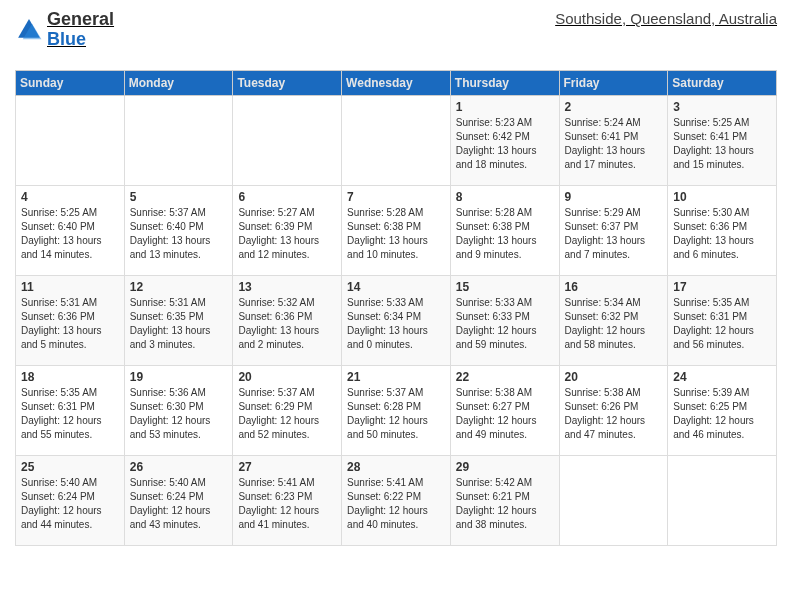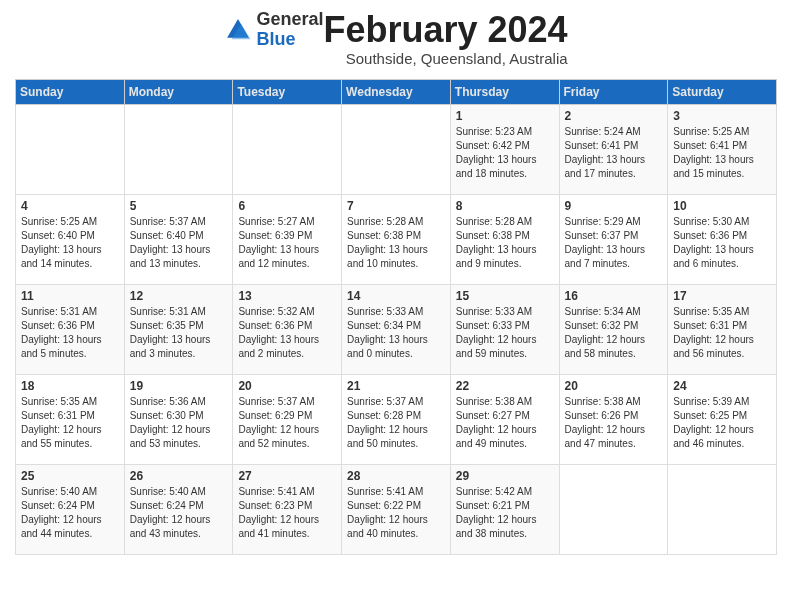--- a/index.html
+++ b/index.html
@@ -5,23 +5,24 @@
     * { box-sizing: border-box; margin: 0; padding: 0; }
     body {
       font-family: Arial, sans-serif;
       background: #fff;
       width: 792px;
       min-height: 612px;
       padding: 10px 15px;
     }
     .header {
       display: flex;
-      justify-content: center;
+      justify-content: space-between;
       align-items: flex-start;
-      margin-bottom: 12px;
+      margin-bottom: 20px;
+      text-decoration: underline;
     }
     .logo {
       display: flex;
       align-items: center;
       gap: 4px;
     }
     .logo-text {
       font-size: 18px;
       font-weight: bold;
       line-height: 1.1;
@@ -99,21 +100,20 @@
     <svg class="logo-icon" viewBox="0 0 36 36">
       <polygon points="18,4 32,28 4,28" fill="#1a6abf"></polygon>
       <polygon points="22,10 34,30 10,30" fill="#2a8ae0" opacity="0.5"></polygon>
     </svg>
     <div class="logo-text">
       <span class="logo-general">General</span><br>
       <span class="logo-blue">Blue</span>
     </div>
   </div>
   <div class="title-block">
-    <h1>February 2024</h1>
     <h2>Southside, Queensland, Australia</h2>
   </div>
 </div>
 
 <table>
   <thead>
     <tr>
       <th>Sunday</th>
       <th>Monday</th>
       <th>Tuesday</th>

